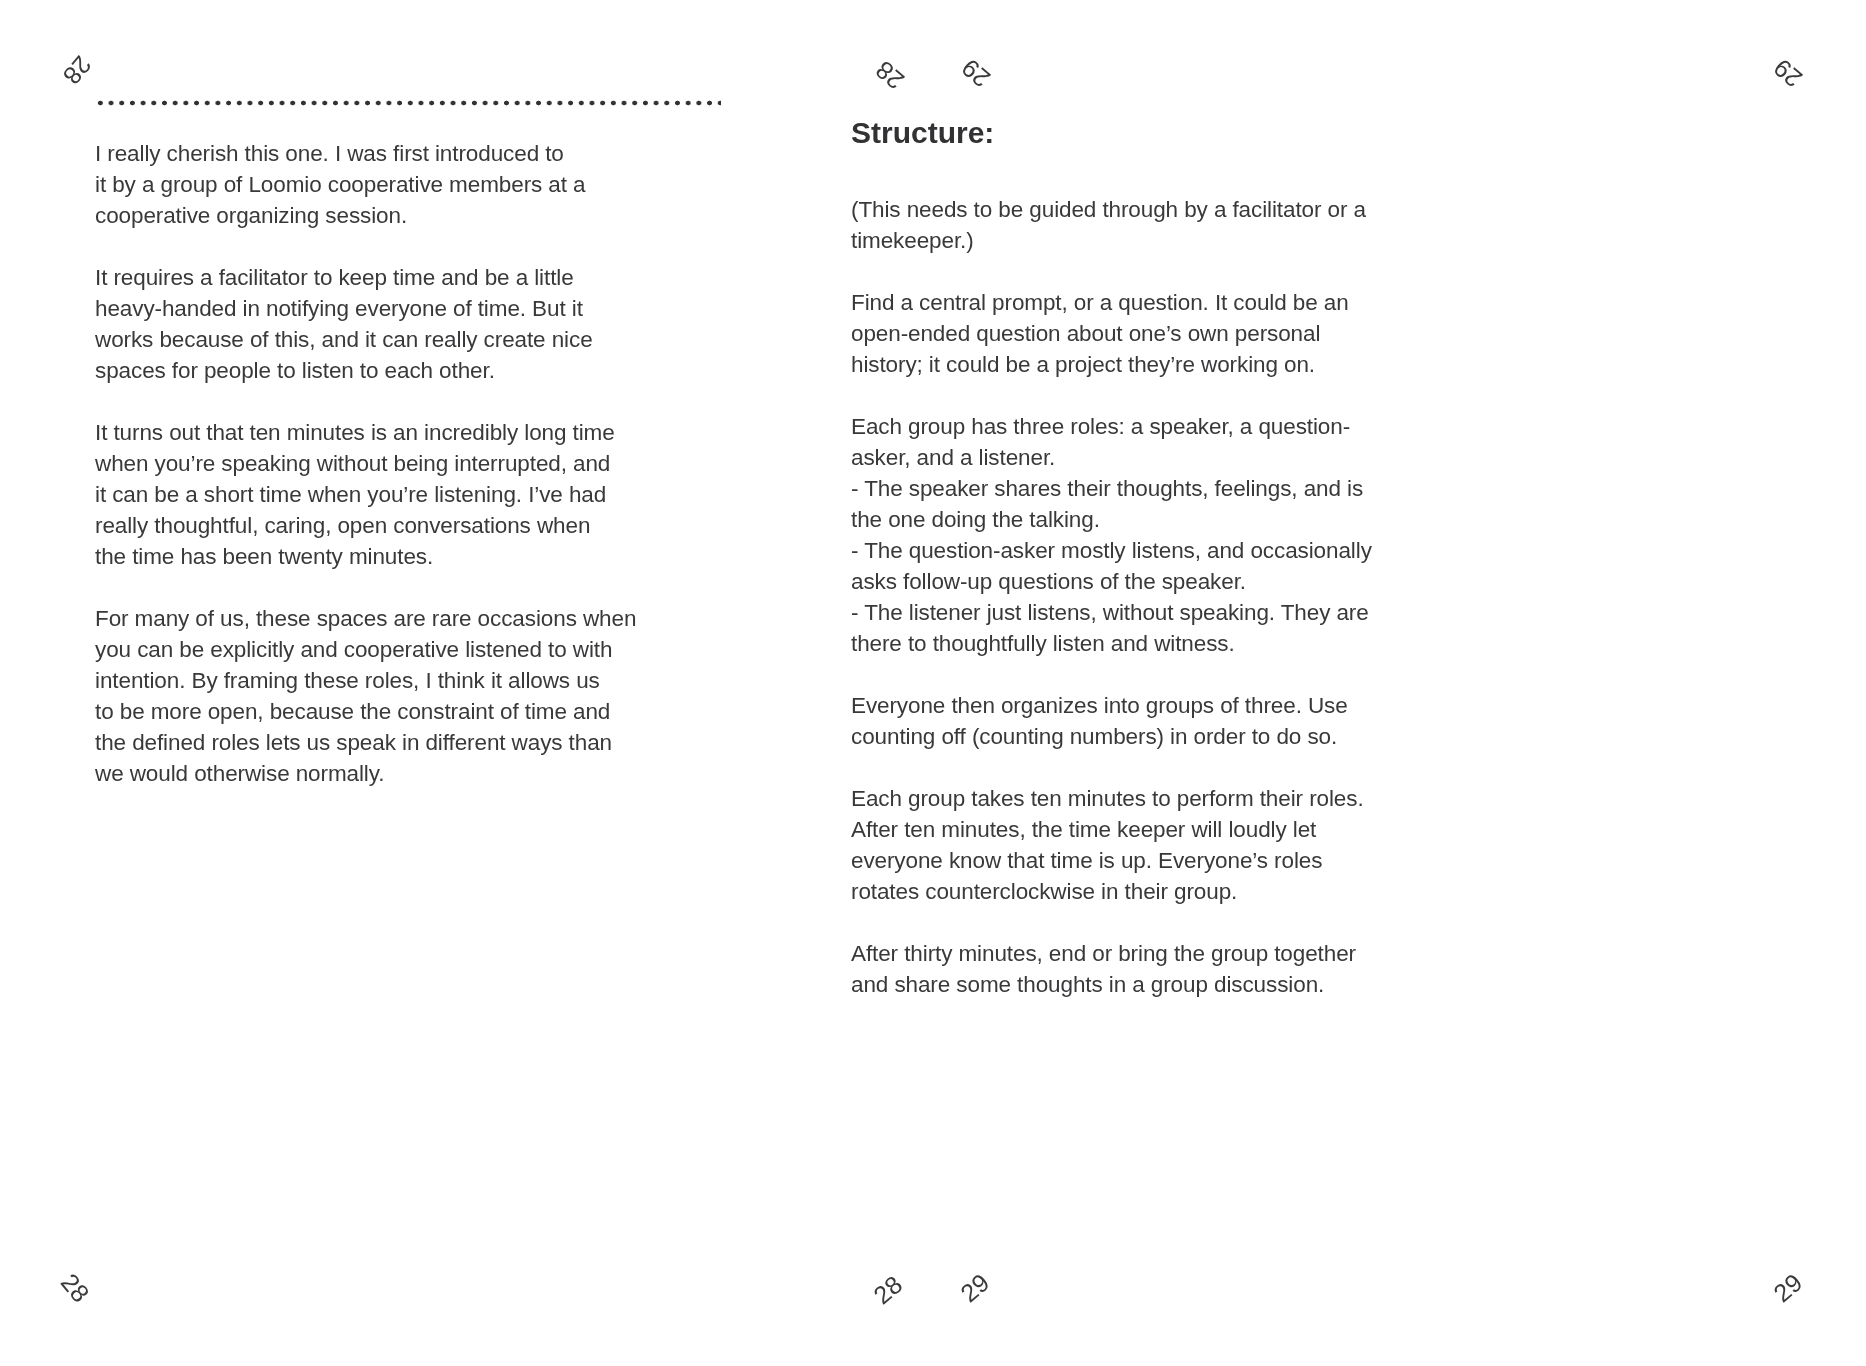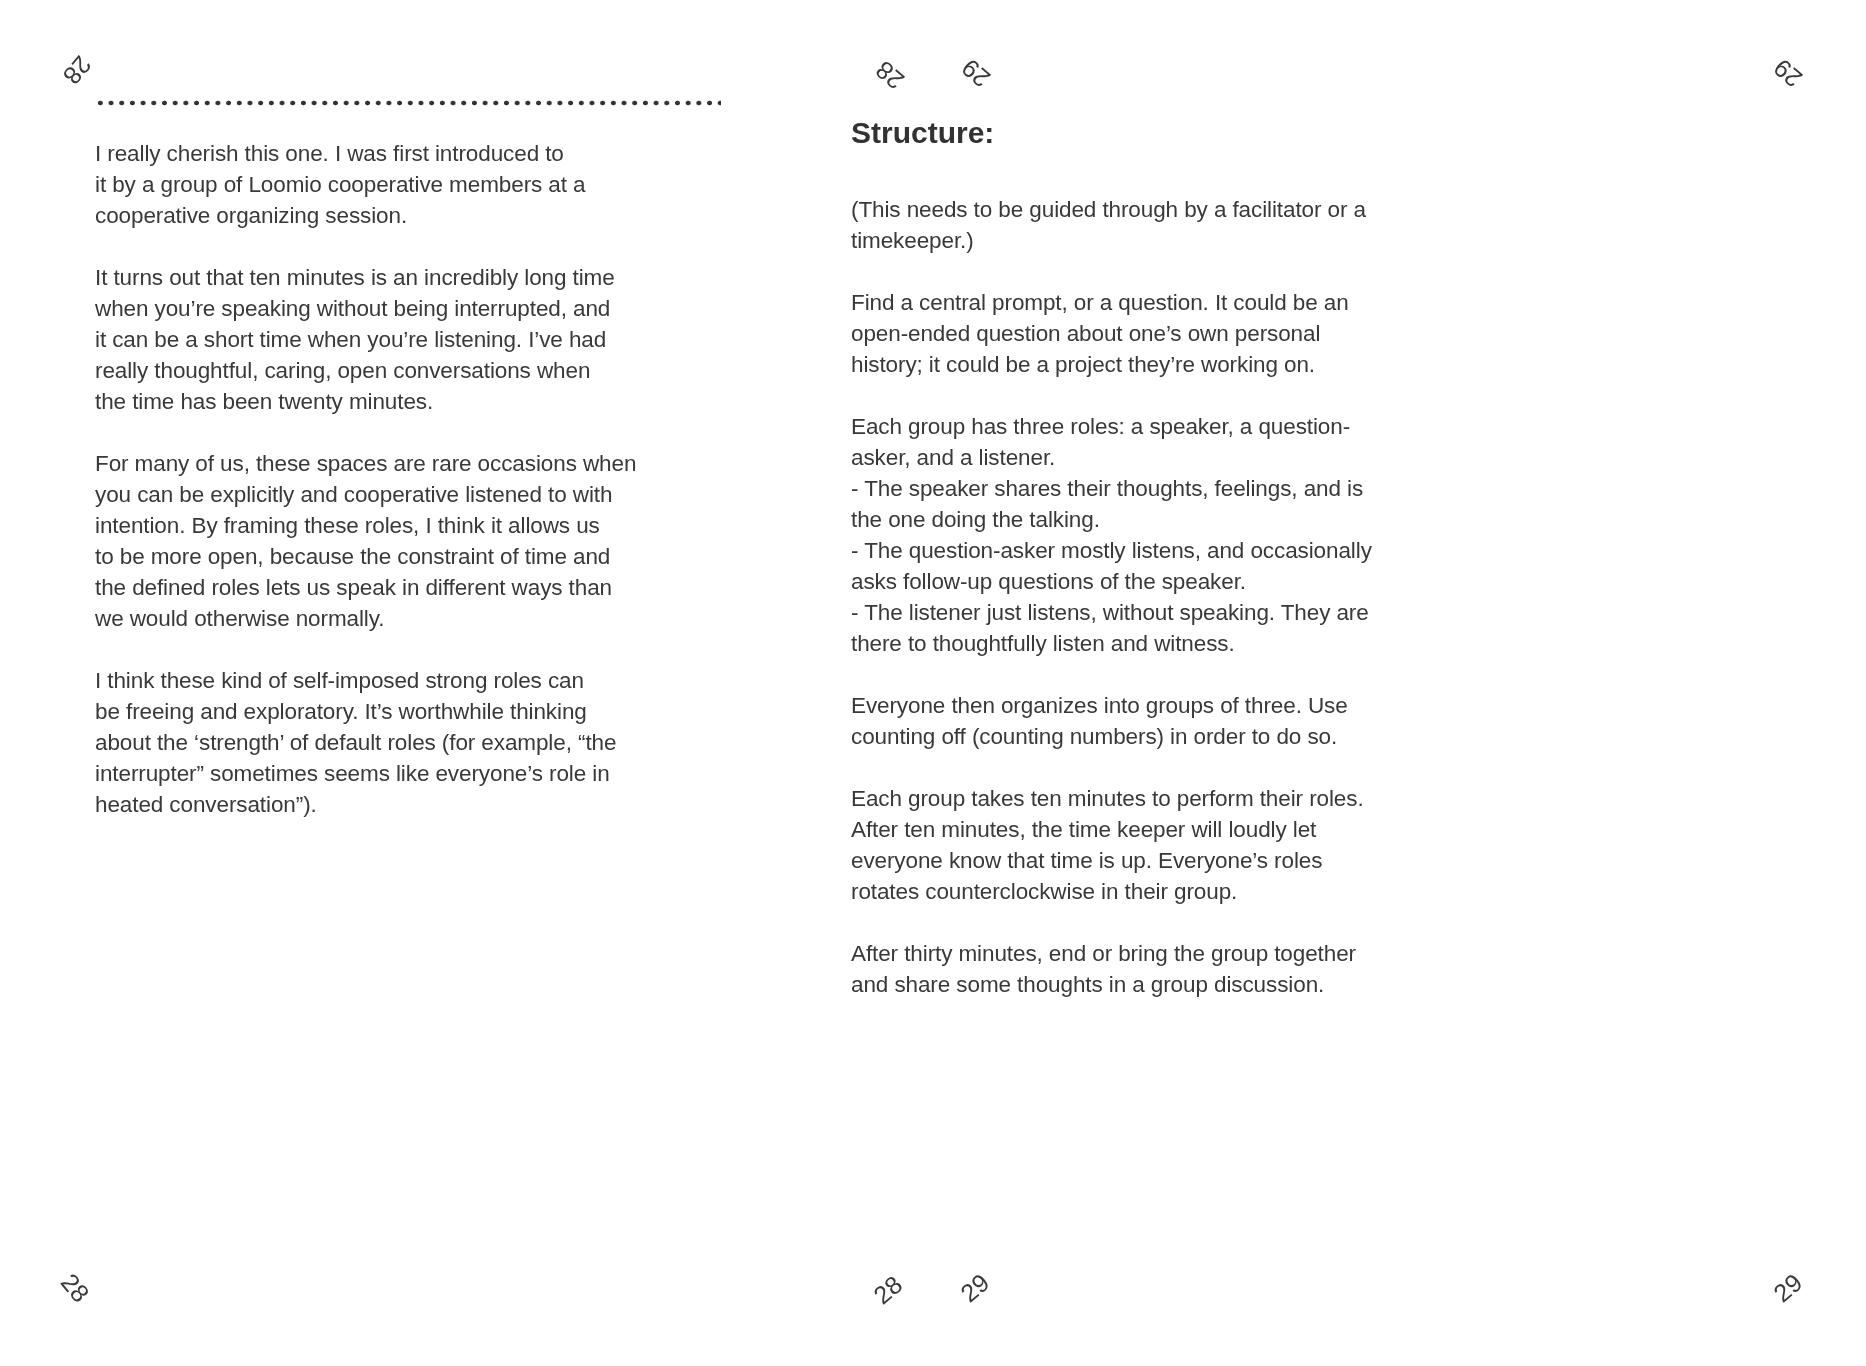--- a/index.html
+++ b/index.html
@@ -83,36 +83,35 @@
   <span class="mark" style="left:75px;  top:1288px; --r:50deg">28</span>
   <span class="mark" style="left:888px; top:1290px; --r:-40deg">28</span>
   <span class="mark" style="left:975px; top:1288px; --r:-40deg">29</span>
   <span class="mark" style="left:1788px;top:1288px; --r:-40deg">29</span>
 
   <div class="page-left">
     <div class="dotted-rule"></div>
     <p class="para first">I really cherish this one. I was first introduced to
 it by a group of Loomio cooperative members at a
 cooperative organizing session.</p>
+    <p class="para">It requires a facilitator to keep time and be a little
+heavy-handed in notifying everyone of time. But it
+works because of this, and it can really create nice
+spaces for people to listen to each other.</p>
     <p class="para">It turns out that ten minutes is an incredibly long time
 when you’re speaking without being interrupted, and
 it can be a short time when you’re listening. I’ve had
 really thoughtful, caring, open conversations when
 the time has been twenty minutes.</p>
     <p class="para">For many of us, these spaces are rare occasions when
 you can be explicitly and cooperative listened to with
 intention. By framing these roles, I think it allows us
 to be more open, because the constraint of time and
 the defined roles lets us speak in different ways than
 we would otherwise normally.</p>
-    <p class="para">I think these kind of self-imposed strong roles can
-be freeing and exploratory. It’s worthwhile thinking
-about the ‘strength’ of default roles (for example, “the
-interrupter” sometimes seems like everyone’s role in
-heated conversation”).</p>
   </div>
 
   <div class="page-right">
     <h2 class="heading">Structure:</h2>
     <p class="para first">(This needs to be guided through by a facilitator or a
 timekeeper.)</p>
     <p class="para">Find a central prompt, or a question. It could be an
 open-ended question about one’s own personal
 history; it could be a project they’re working on.</p>
     <p class="para">Each group has three roles: a speaker, a question-

